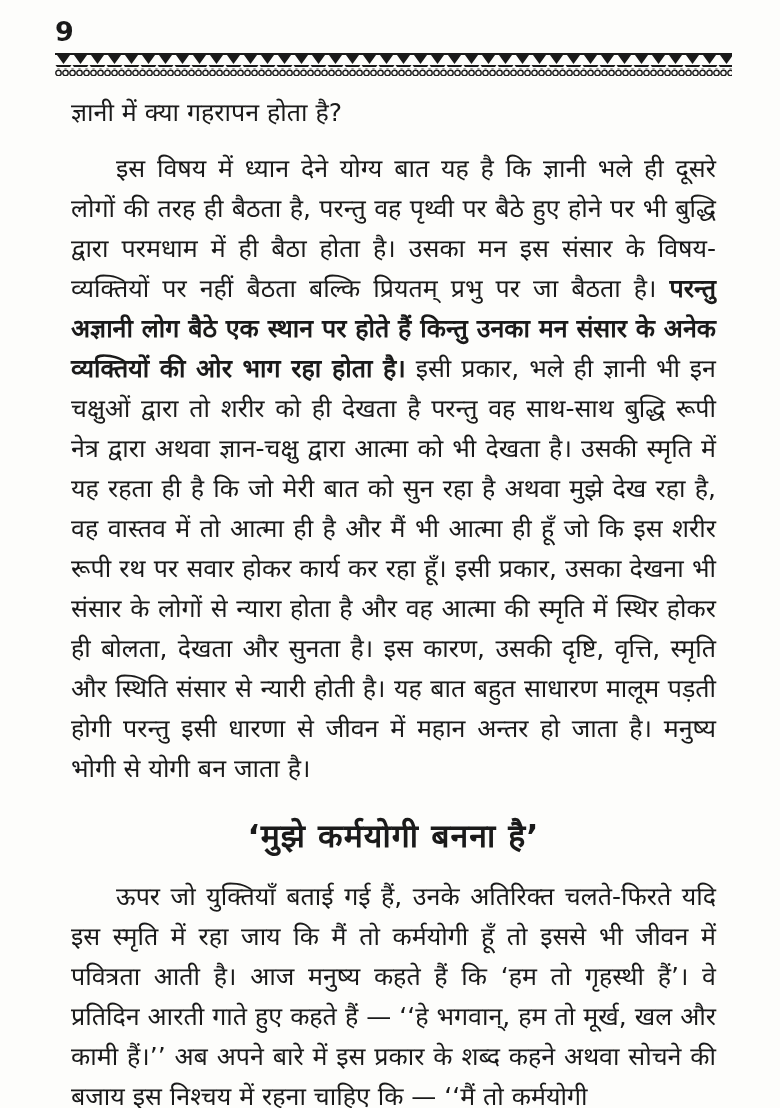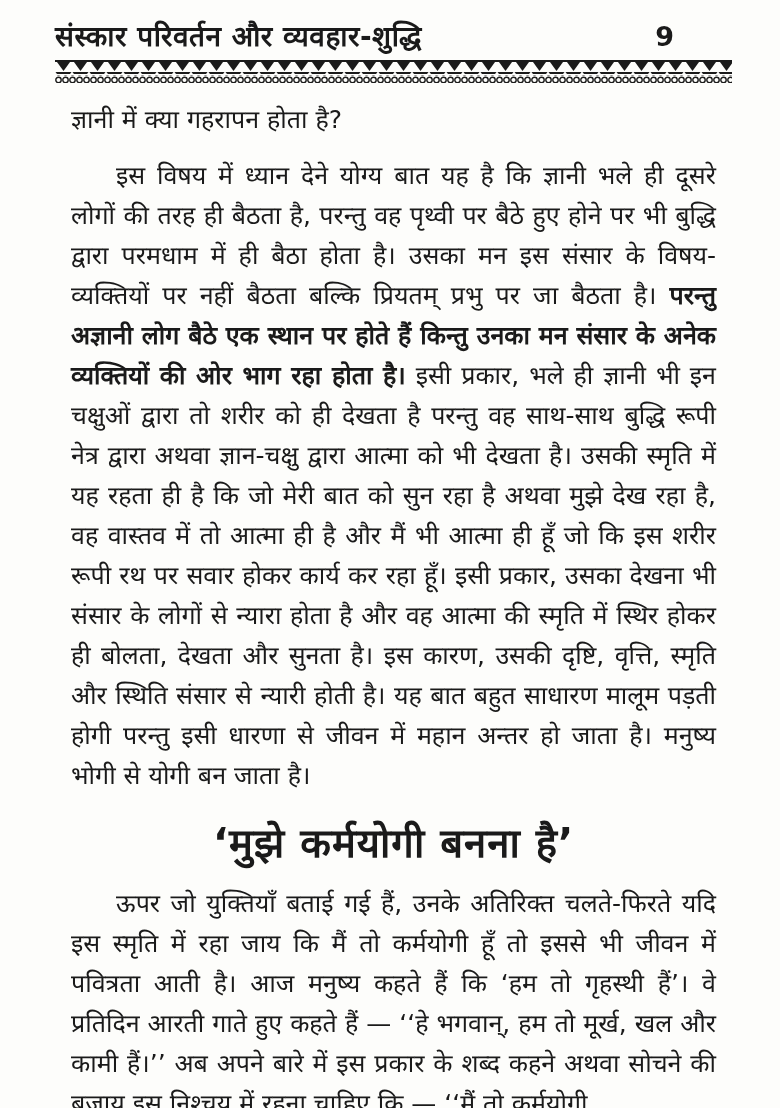--- a/index.html
+++ b/index.html
@@ -57,36 +57,35 @@
   .para-indent {
     text-indent: 45px;
   }
   .no-indent {
     text-indent: 0;
   }
   .bold-run {
     font-weight: 700;
   }
   .section-heading {
-    font-size: 40px;
+    font-size: 32px;
     font-weight: 700;
     text-align: center;
     text-indent: 0;
     margin: 26px 0 20px 0;
     line-height: 42px;
     letter-spacing: 1px;
   }
 </style>
 </head>
 <body>
 
 <div class="page">
 
   <header class="running-head">
-    <span class="rh-title">संस्कार परिवर्तन और व्यवहार-शुद्धि</span>
     <span class="rh-num">9</span>
   </header>
 
   <svg class="ornament" viewBox="0 0 677 24" xmlns="http://www.w3.org/2000/svg" aria-hidden="true">
     <defs>
       <pattern id="tri" width="17" height="12" patternUnits="userSpaceOnUse">
         <path d="M0.5,0 L16.5,0 L8.5,11 Z" fill="#1a1a1a"></path>
       </pattern>
       <pattern id="chain" width="7" height="8" patternUnits="userSpaceOnUse">
         <circle cx="3.5" cy="4" r="2.7" fill="none" stroke="#1a1a1a" stroke-width="1.4"></circle>

